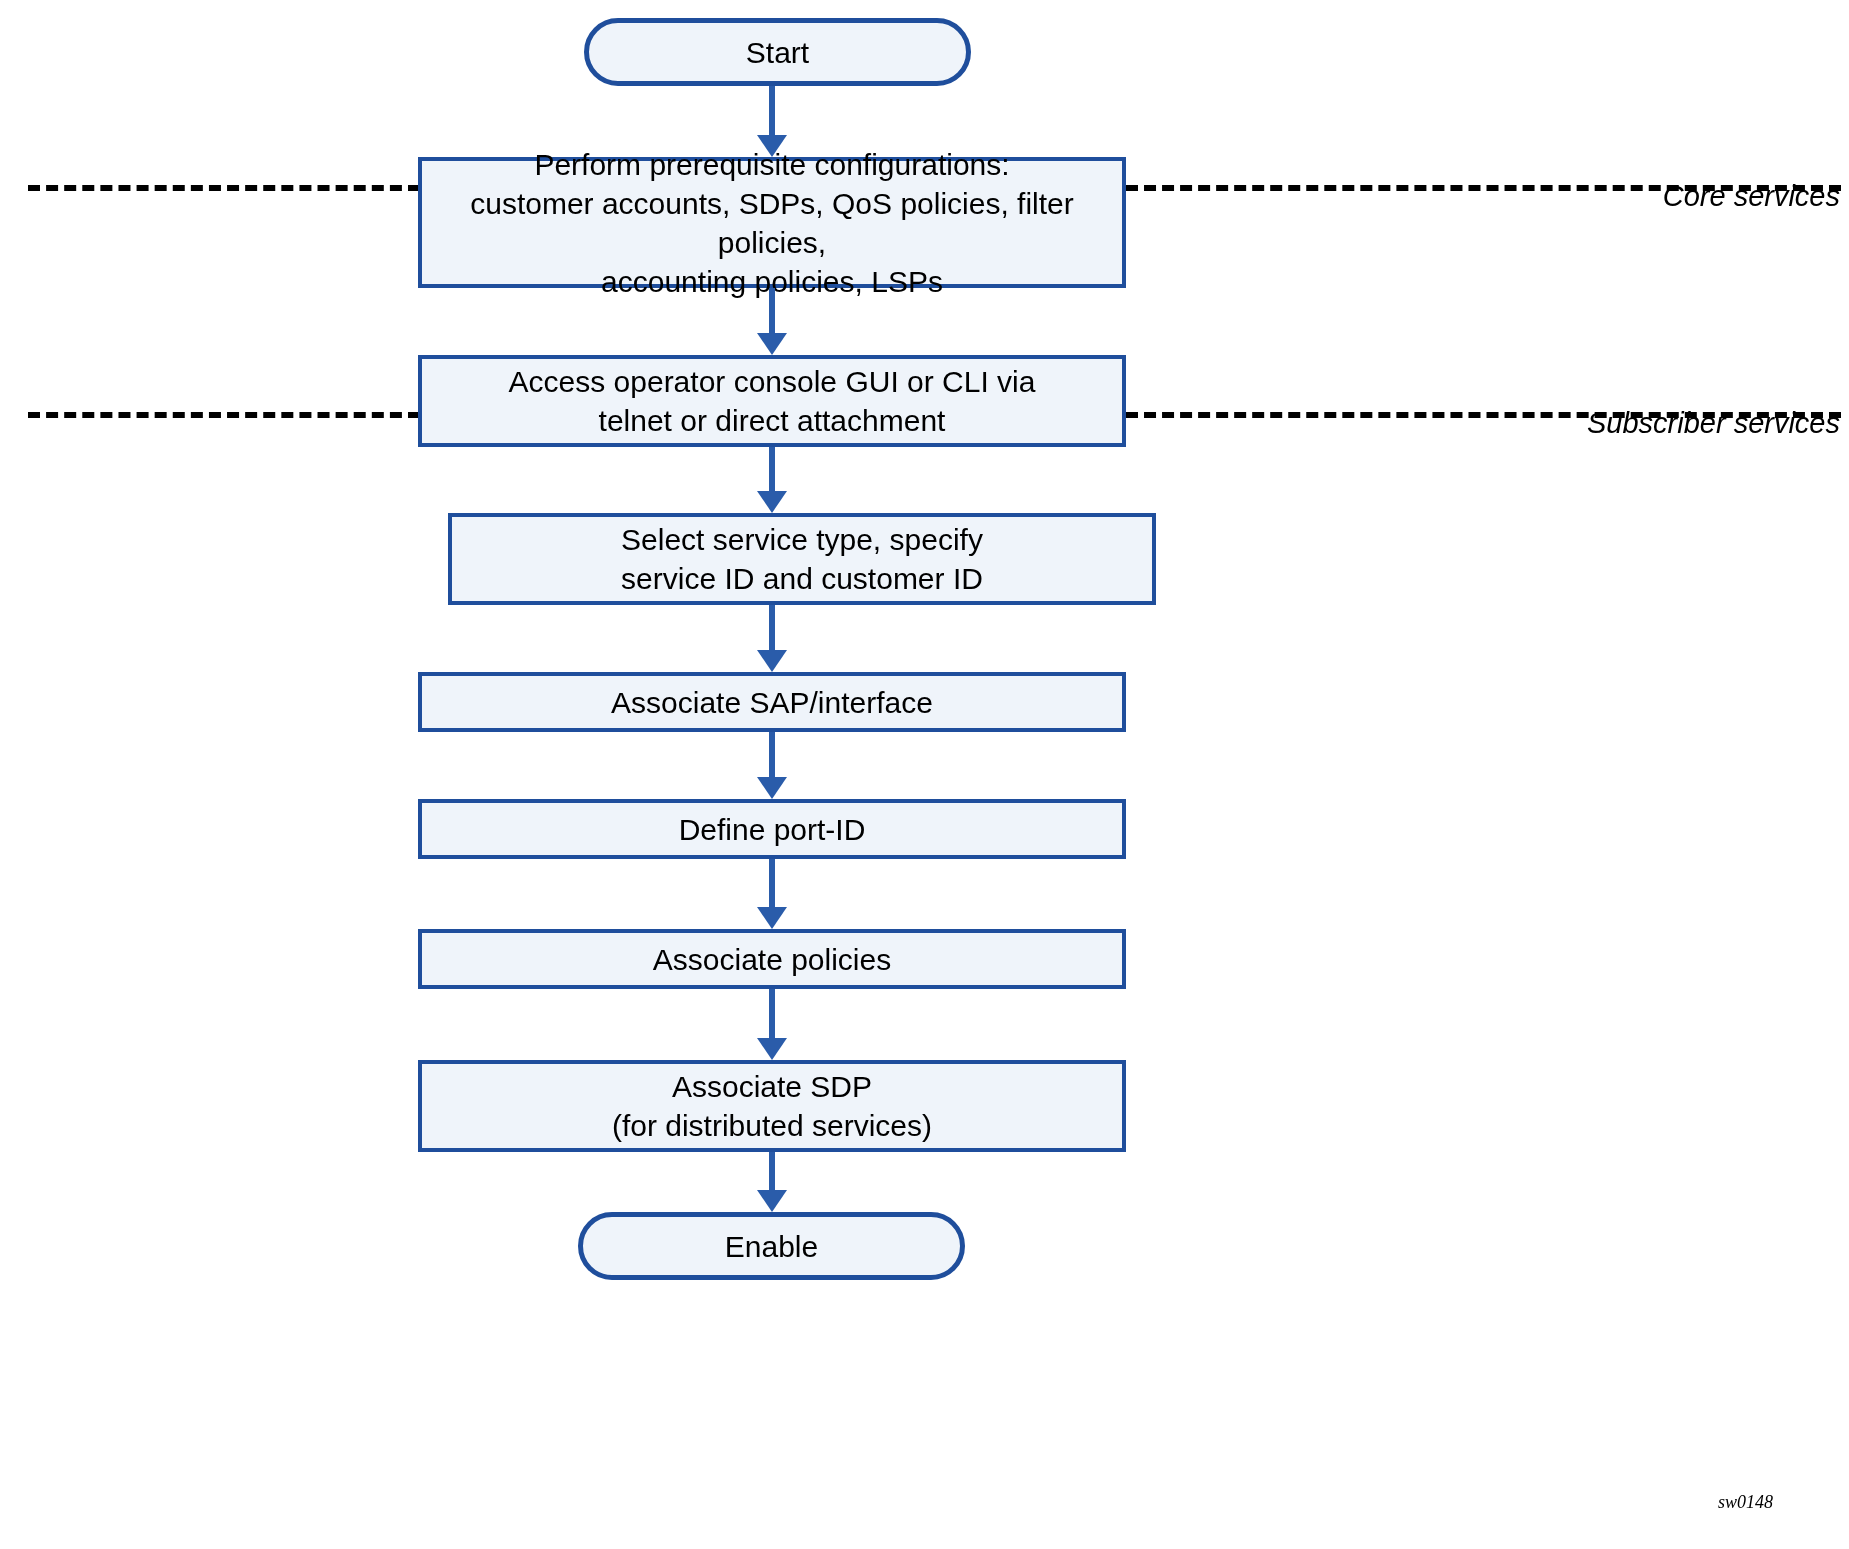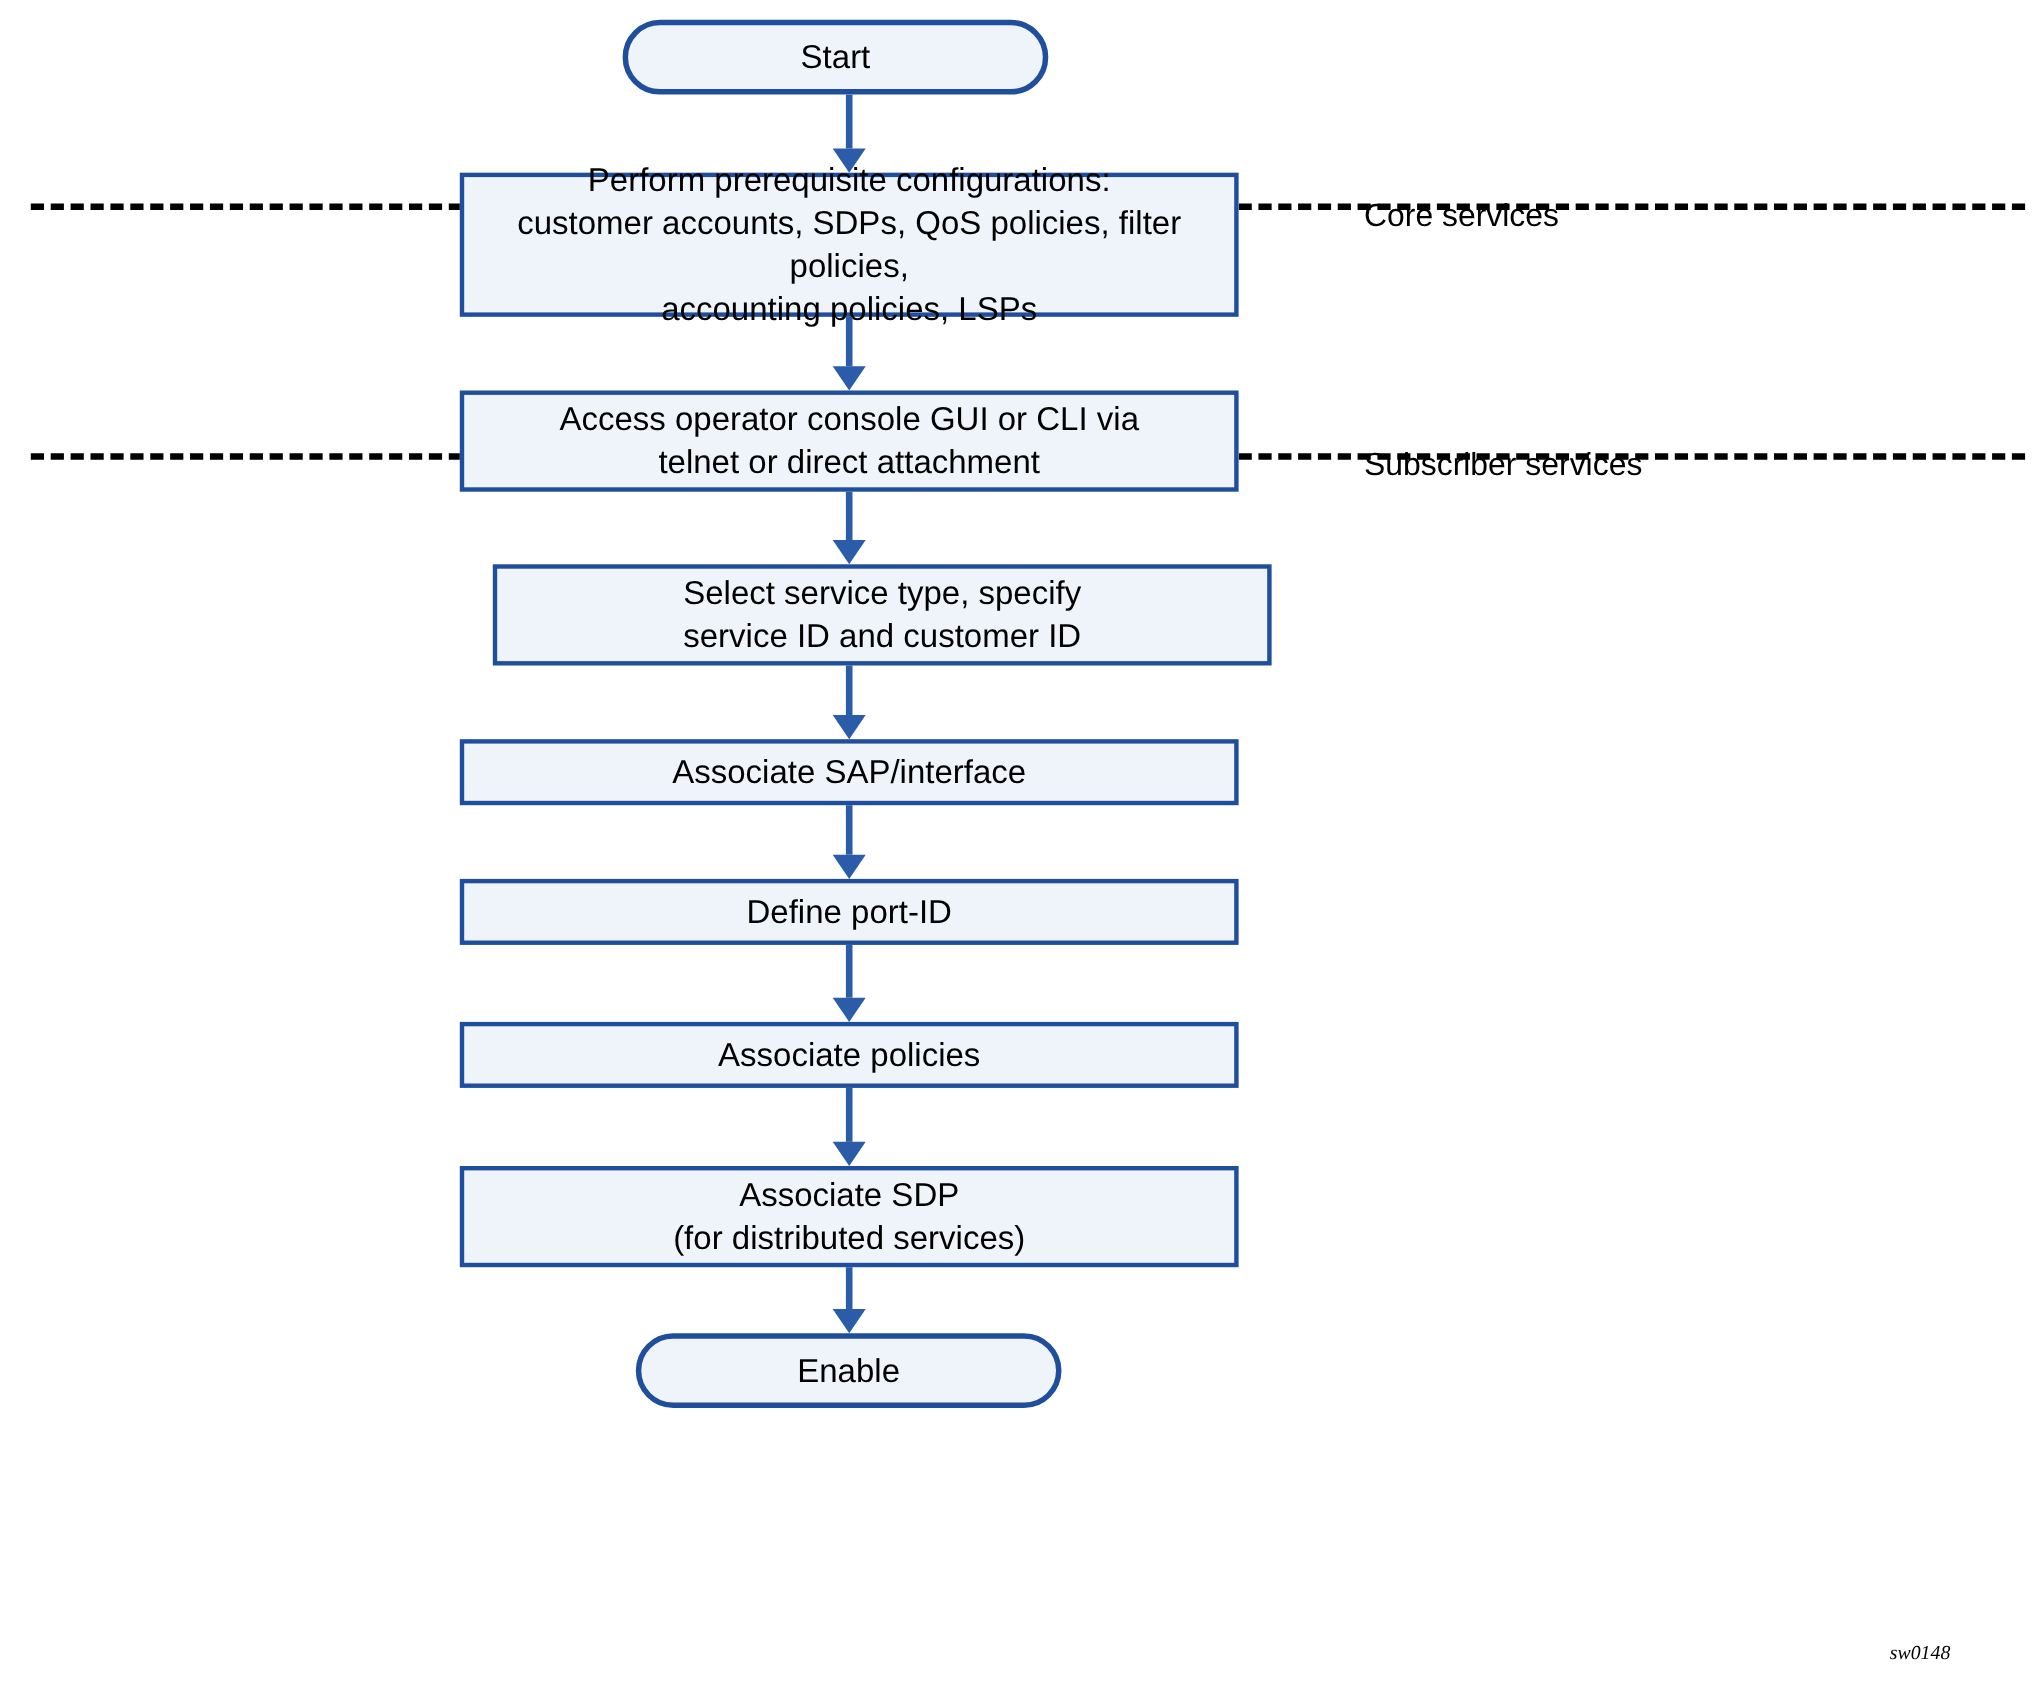--- a/index.html
+++ b/index.html
@@ -21,22 +21,24 @@
     position: absolute;
     left: 0;
     height: 0;
     border-top: 6px dashed #000000;
     z-index: 1;
   }
   .lane-label {
     position: absolute;
     font-size: 29px;
     color: #000000;
+    text-align: right;
     white-space: nowrap;
     z-index: 3;
+    font-style: italic;
   }
   .node {
     position: absolute;
     box-sizing: border-box;
     background: #EFF4FA;
     border: 4px solid #1F4E9C;
     display: flex;
     align-items: center;
     justify-content: center;
     text-align: center;
@@ -94,21 +96,21 @@
 
   <div class="swimlane-divider" style="top:185px; left:1126px; width:715px;"></div>
 
   <div class="swimlane-divider" style="top:412px; left:28px; width:392px;"></div>
 
   <div class="swimlane-divider" style="top:412px; left:1126px; width:715px;"></div>
 
   <div class="lane-label" style="top:180px; left:1240px; width:600px;">Core services</div>
   <div class="lane-label" style="top:407px; left:1240px; width:600px;">Subscriber services</div>
 
-  <div class="node terminator" style="left:566px; top:18px; width:387px; height:68px;">
+  <div class="node terminator" style="left:584px; top:18px; width:387px; height:68px;">
     <span class="node-text">Start</span>
   </div>
 
   <div class="node" style="left:418px; top:157px; width:708px; height:131px;">
     <span class="node-text">Perform prerequisite configurations:
 customer accounts, SDPs, QoS policies, filter policies,
 accounting policies, LSPs</span>
   </div>
 
   <div class="node" style="left:418px; top:355px; width:708px; height:92px;">

